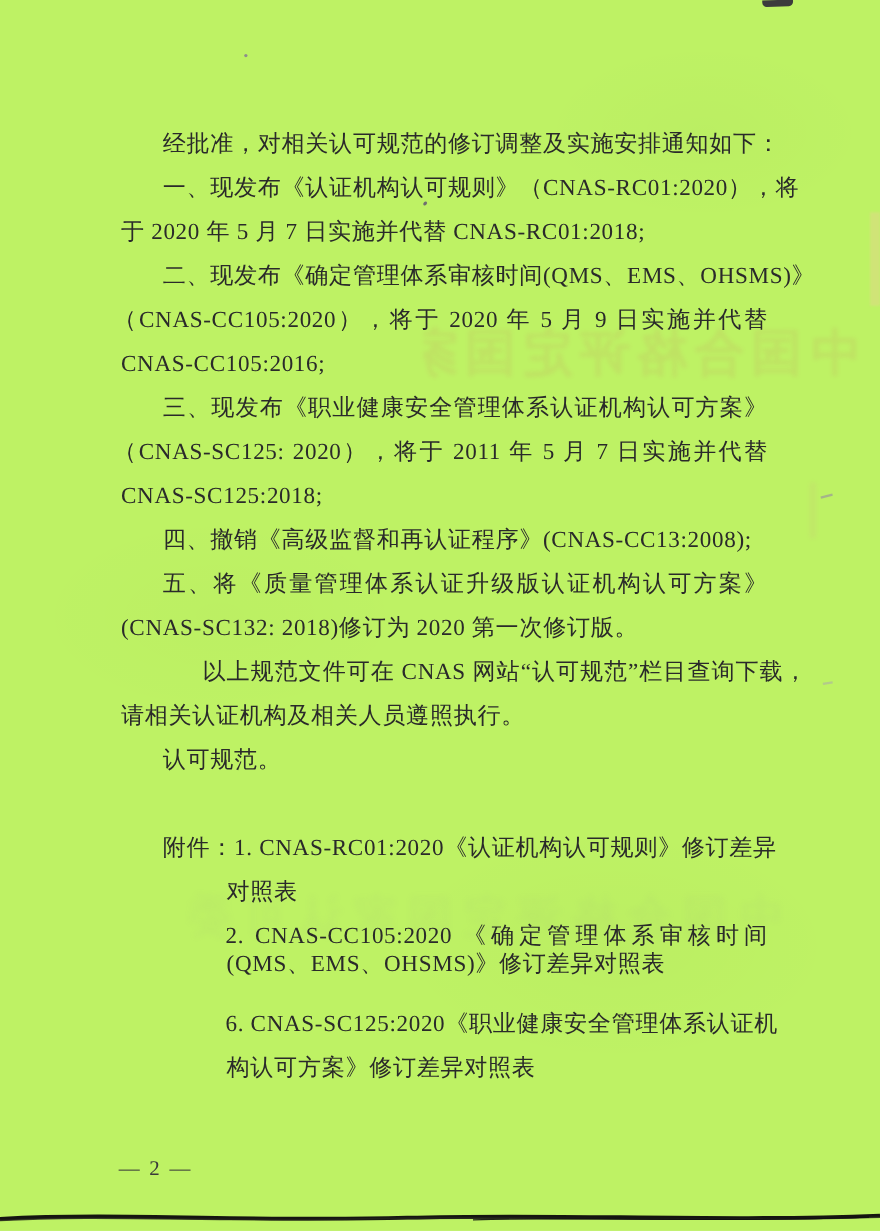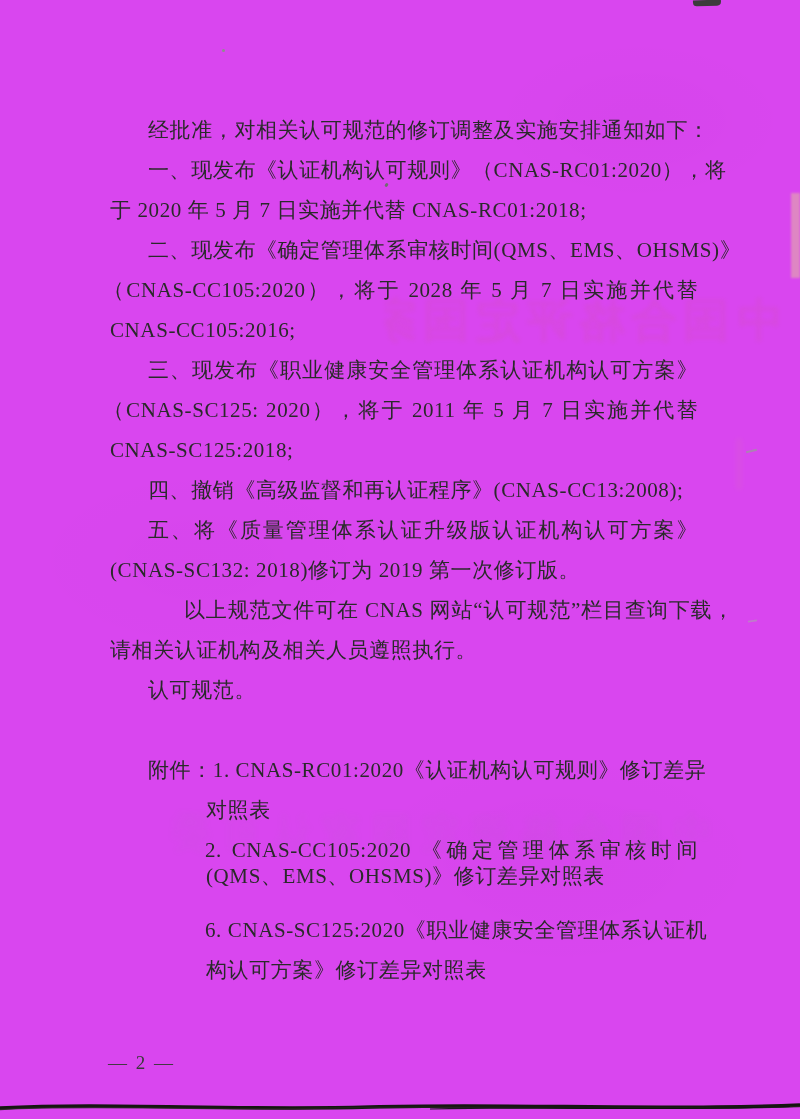--- a/index.html
+++ b/index.html
@@ -1,18 +1,18 @@
 <!DOCTYPE html>
 <html><head>
 <meta charset="utf-8">
 <style>
   html,body{margin:0;padding:0;background:#e9e9e9;}
   .page{
     position:relative;width:800px;height:1119px;margin:0 auto;
-    background:#d946ef;overflow:hidden;
+    background:#bef264;overflow:hidden;
     font-family:"Liberation Serif","DejaVu Serif",serif;
     color:#2a2a2a;
   }
   
   .page::before{
     content:"";position:absolute;inset:0;pointer-events:none;
     background:
       radial-gradient(220px 120px at 640px 120px, rgba(0,0,0,0.015), transparent 70%),
       radial-gradient(260px 140px at 200px 560px, rgba(0,0,0,0.012), transparent 70%),
       radial-gradient(300px 160px at 560px 860px, rgba(0,0,0,0.015), transparent 70%);
@@ -64,28 +64,28 @@
 <div class="page">
 
   <div class="bleed bleed-1">中国合格评定国家认可委员会</div>
   <div class="bleed bleed-2">中国合格评定国家认可委员会</div>
 
   <div id="doc-body">
       <div class="line s-indent j" style="top: 110px;">经批准，对相关认可规范的修订调整及实施安排通知如下：</div>
       <div class="line s-indent j" style="top: 150px;">一、现发布《认证机构认可规则》（CNAS-RC01:2020），将</div>
       <div class="line s-flush" style="top: 190px;">于 2020 年 5 月 7 日实施并代替 CNAS-RC01:2018;</div>
       <div class="line s-indent j" style="top: 230px;">二、现发布《确定管理体系审核时间(QMS、EMS、OHSMS)》</div>
-      <div class="line s-hang j" style="top: 270px;">（CNAS-CC105:2020），将于 2028 年 5 月 7 日实施并代替</div>
+      <div class="line s-hang j" style="top: 270px;">（CNAS-CC105:2020），将于 2020 年 5 月 9 日实施并代替</div>
       <div class="line s-flush" style="top: 310px;">CNAS-CC105:2016;</div>
       <div class="line s-indent j" style="top: 350px;">三、现发布《职业健康安全管理体系认证机构认可方案》</div>
       <div class="line s-hang j" style="top: 390px;">（CNAS-SC125: 2020），将于 2011 年 5 月 7 日实施并代替</div>
       <div class="line s-flush" style="top: 430px;">CNAS-SC125:2018;</div>
       <div class="line s-indent" style="top: 470px;">四、撤销《高级监督和再认证程序》(CNAS-CC13:2008);</div>
       <div class="line s-indent j" style="top: 510px;">五、将《质量管理体系认证升级版认证机构认可方案》</div>
-      <div class="line s-flush" style="top: 550px;">(CNAS-SC132: 2018)修订为 2019 第一次修订版。</div>
+      <div class="line s-flush" style="top: 550px;">(CNAS-SC132: 2018)修订为 2020 第一次修订版。</div>
       <div class="line s-indent j" style="top: 590px; margin-left: 36px;">以上规范文件可在 CNAS 网站“认可规范”栏目查询下载，</div>
       <div class="line s-flush" style="top: 630px;">请相关认证机构及相关人员遵照执行。</div>
       <div class="line s-indent" style="top: 670px;">认可规范。</div>
       <div class="line s-attlabel j" style="top: 750px;">附件：1. CNAS-RC01:2020《认证机构认可规则》修订差异</div>
       <div class="line s-attcont" style="top: 790px;">对照表</div>
       <div class="line s-attitem j" style="top: 830px;">2. CNAS-CC105:2020 《确定管理体系审核时间</div>
       <div class="line s-attcont" style="top: 856px;">(QMS、EMS、OHSMS)》修订差异对照表</div>
       <div class="line s-attitem j" style="top: 910px;">6. CNAS-SC125:2020《职业健康安全管理体系认证机</div>
       <div class="line s-attcont" style="top: 950px;">构认可方案》修订差异对照表</div>
     </div>

